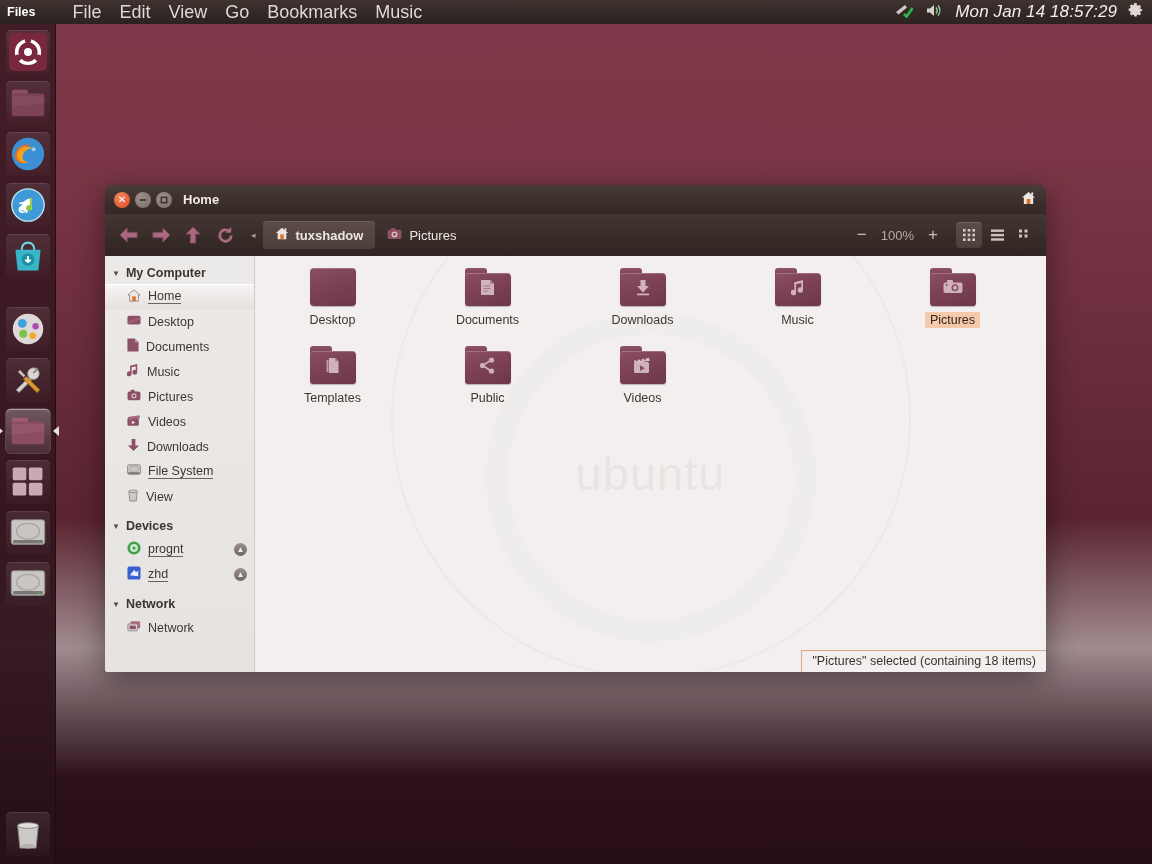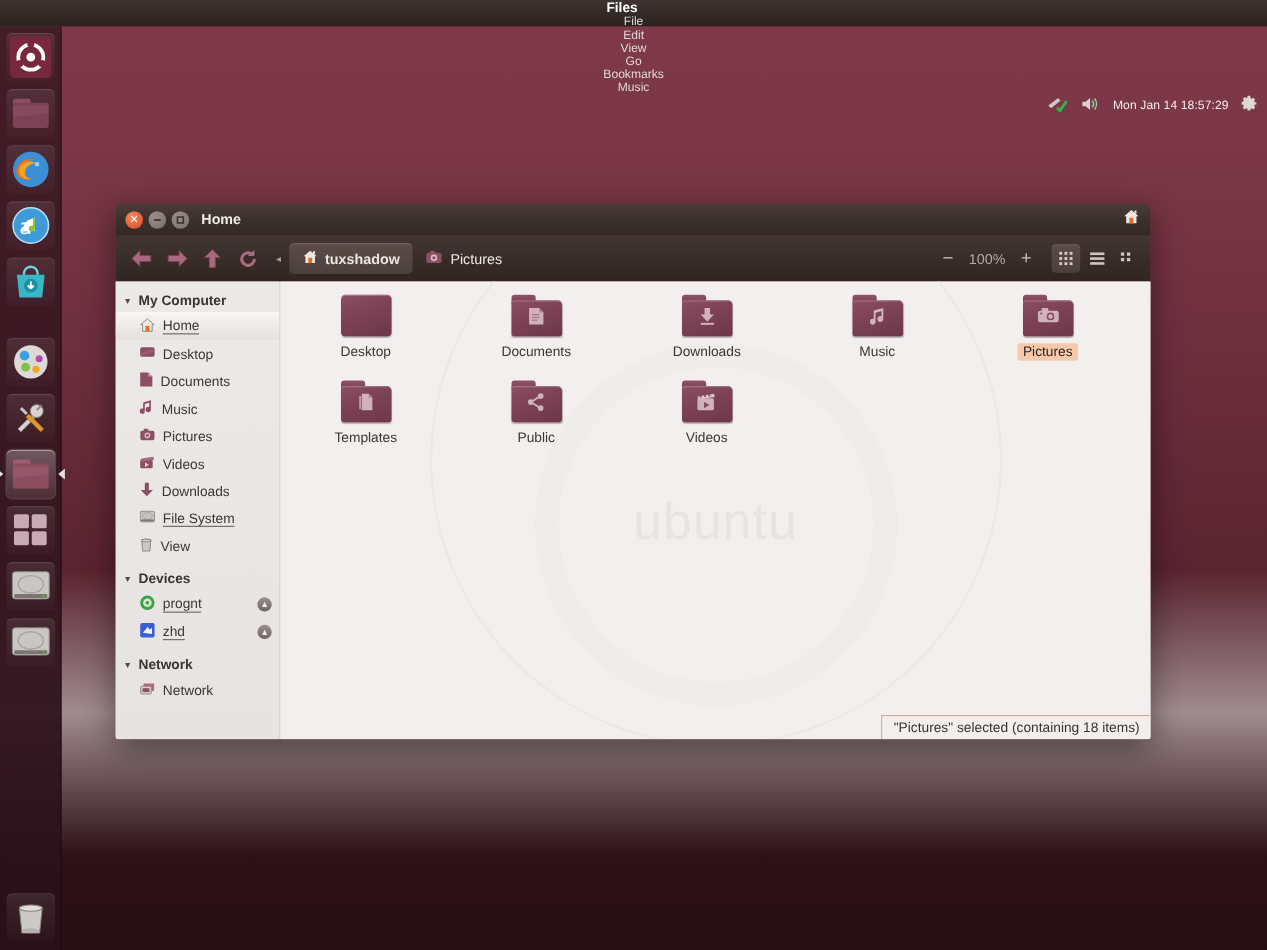--- a/index.html
+++ b/index.html
@@ -12,30 +12,29 @@
                                 #5a2430 60%, #43192180 75%, #2d1119 90%, #270d14 100%);
     position: relative;
   }
 
   
   #top-panel {
     position: absolute; top: 0; left: 0; width: 1152px; height: 24px;
     background: linear-gradient(180deg, #3f3330 0%, #332926 50%, #2c2320 100%);
     display: flex; align-items: center; color: #e8e4e2; font-size: 12.5px;
     z-index: 50;
-    flex-direction: column;
   }
   #panel-appname {
     font-weight: bold; margin-left: 7px; margin-right: 28px; font-size: 12.5px;
     color: #fff;
   }
-  .menu-item { padding: 0 9px; font-size: 11px; color: #ded9d6; cursor: default; }
+  .menu-item { padding: 0 9px; font-size: 18px; color: #ded9d6; cursor: default; }
   #panel-right { margin-left: auto; display: flex; align-items: center; gap: 11px;
                  padding-right: 7px; }
-  #panel-clock { font-size: 11px; color: #f2efed; letter-spacing: .1px; }
+  #panel-clock { font-size: 17px; color: #f2efed; letter-spacing: .1px; font-style: italic; }
 
   
   #launcher {
     position: absolute; left: 0; top: 24px; width: 56px; height: 840px;
     background: linear-gradient(180deg, rgba(62,26,36,.93) 0%, rgba(54,22,32,.93) 50%,
                                 rgba(40,16,24,.95) 100%);
     border-right: 1px solid rgba(20,8,12,.6);
     z-index: 40;
   }
   .lnch {

